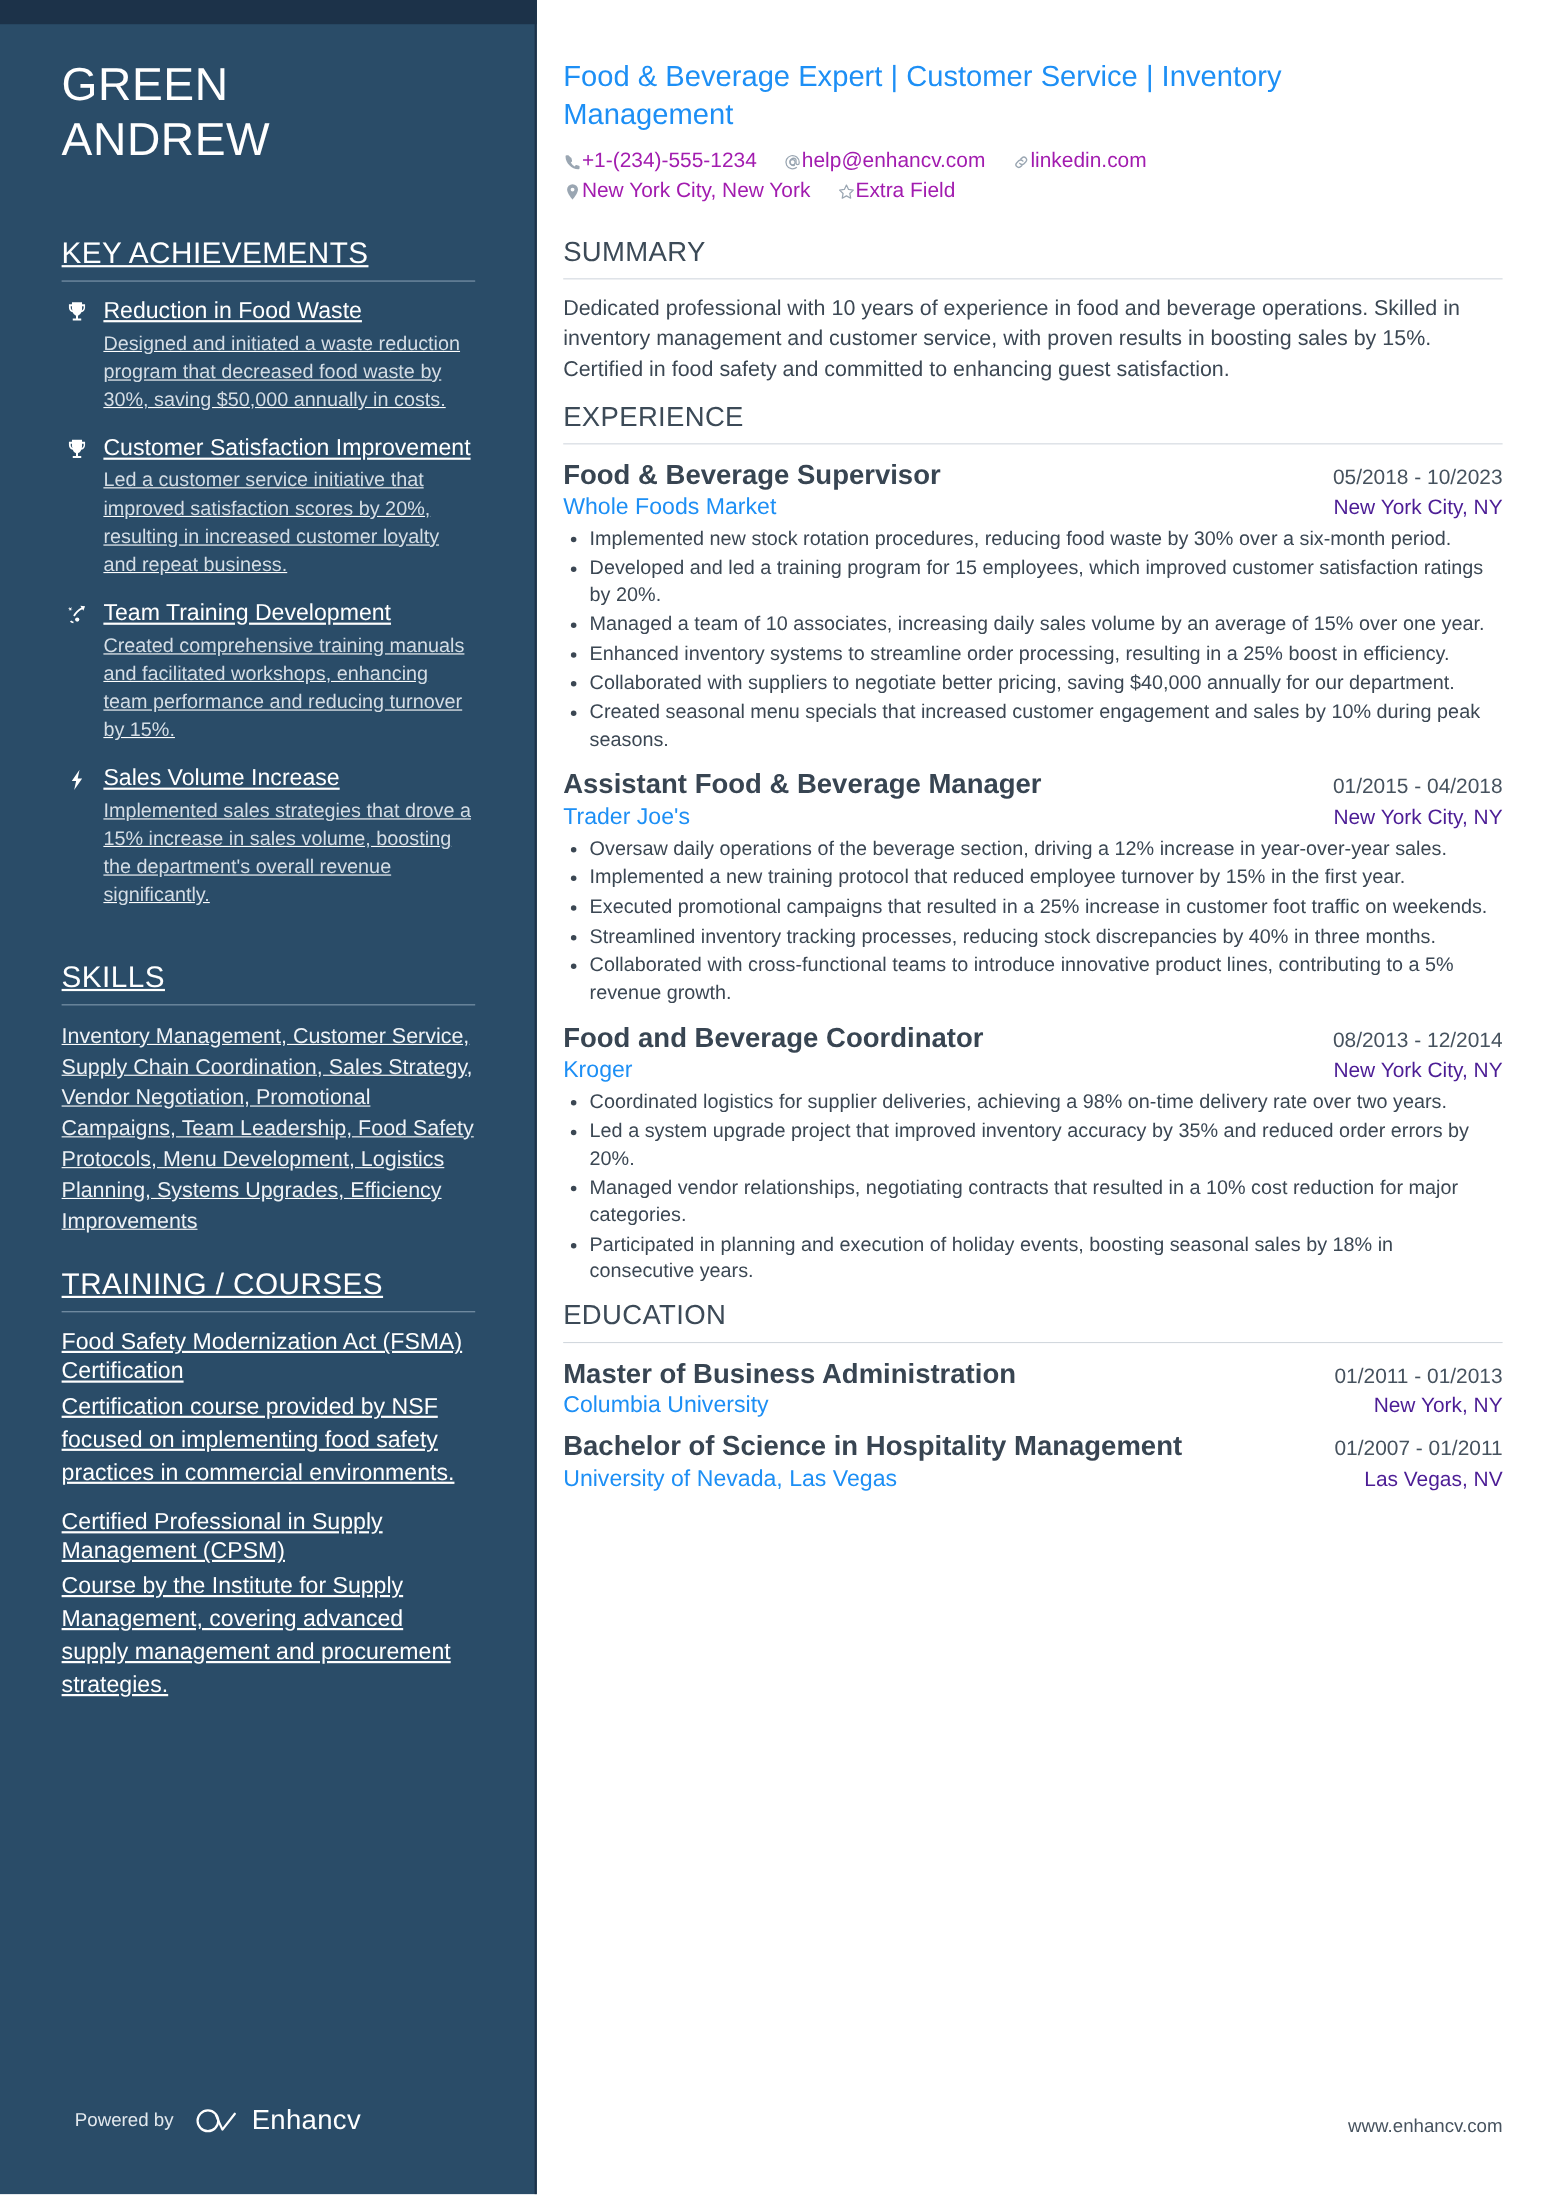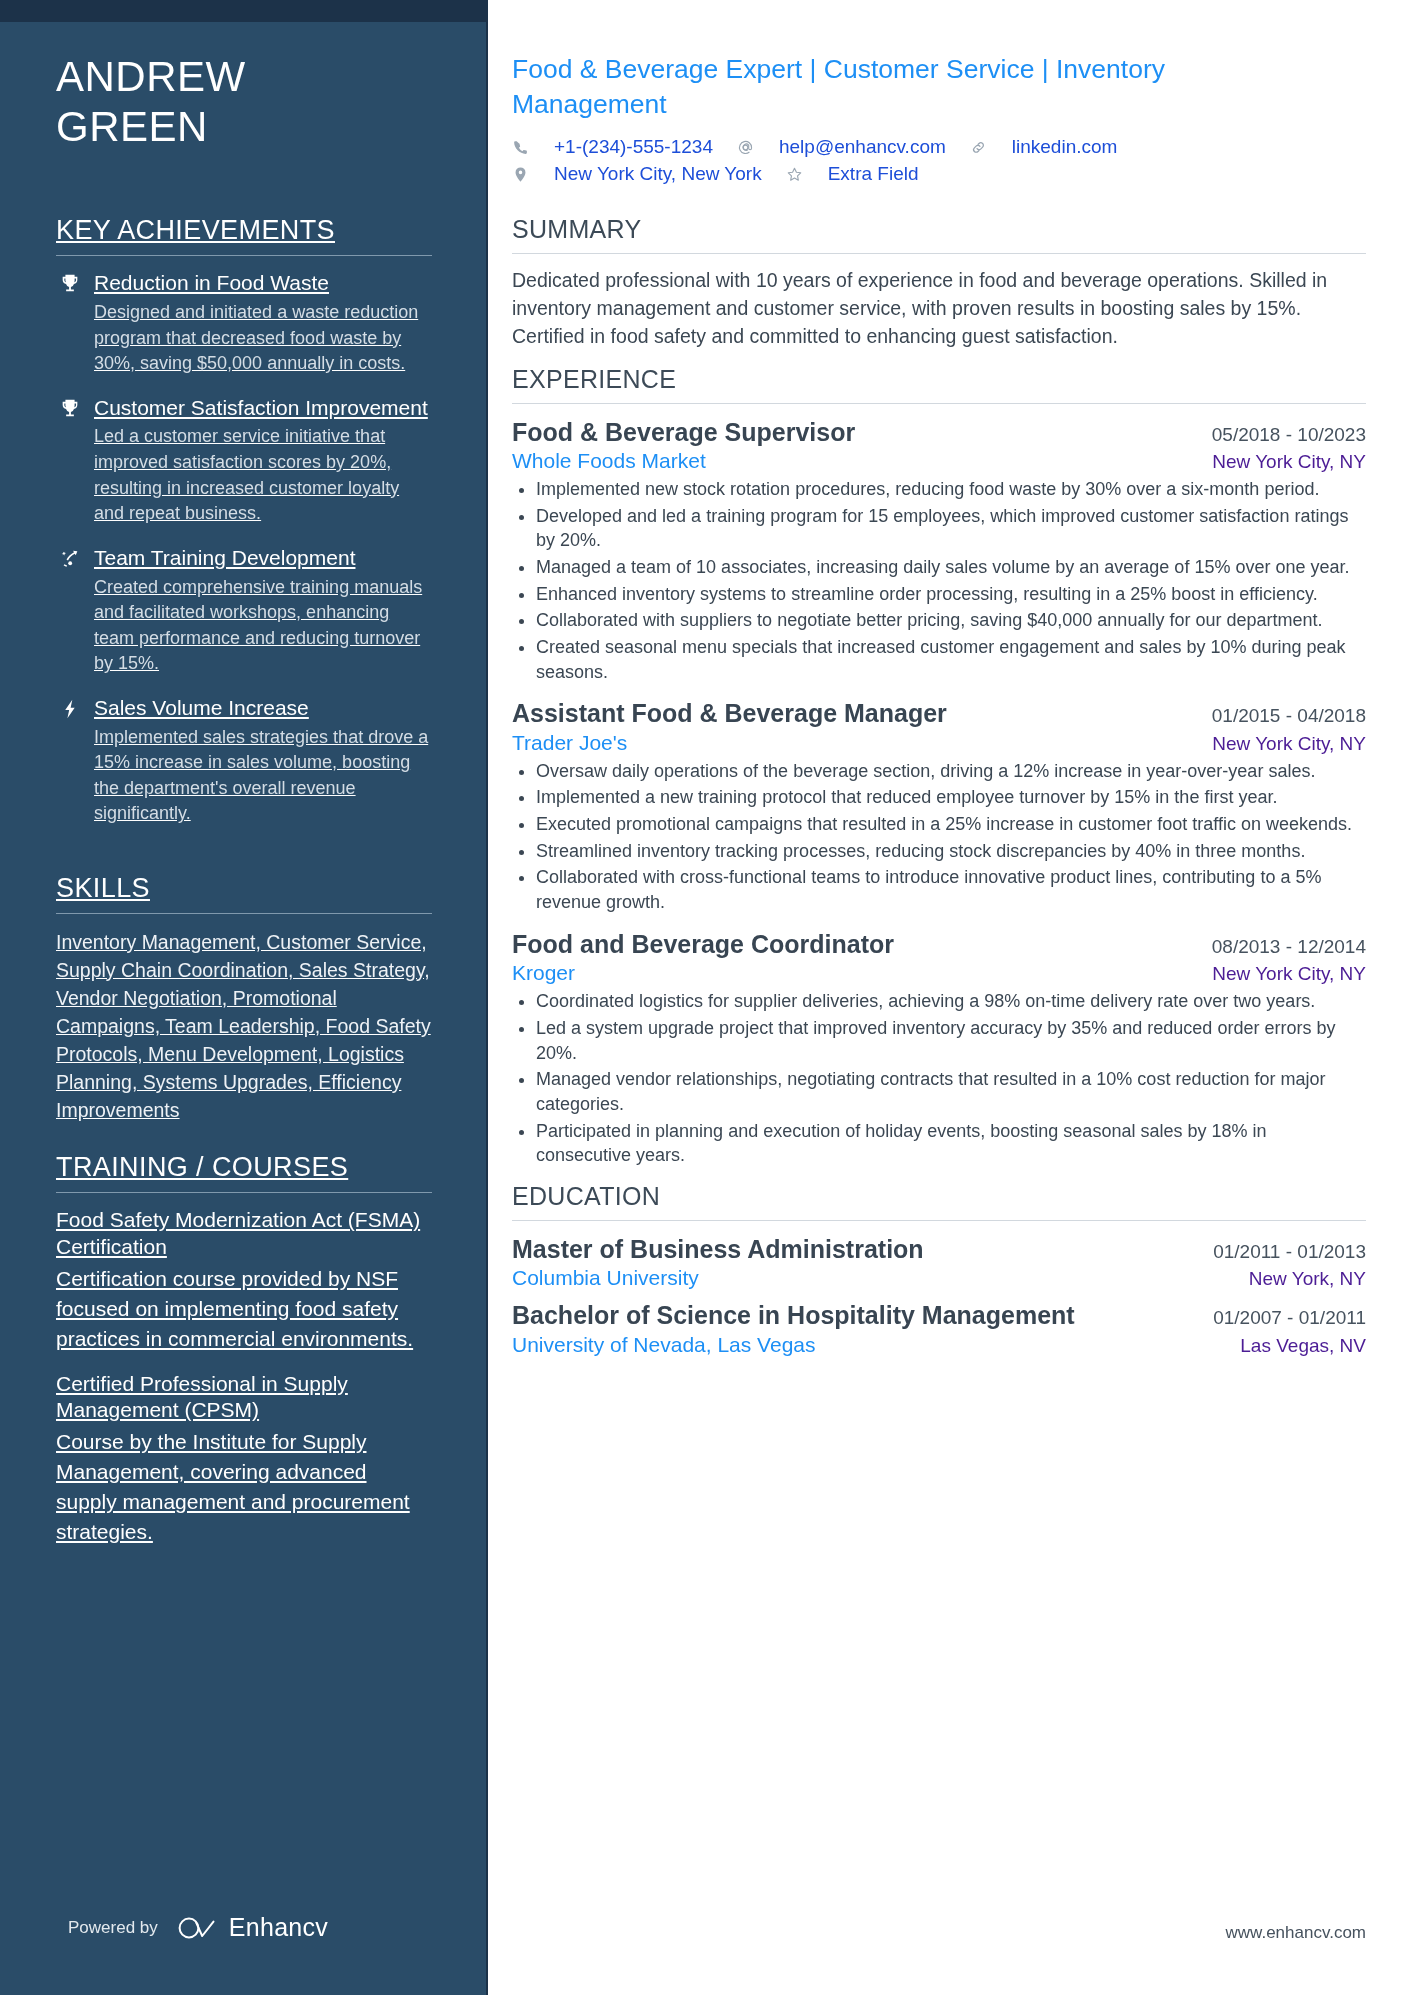--- a/index.html
+++ b/index.html
@@ -146,23 +146,23 @@
   .contact-row {
     display: flex;
     align-items: center;
     gap: 24px;
     margin-bottom: 5px;
     flex-wrap: wrap;
   }
   .contact-item {
     display: flex;
     align-items: center;
-    gap: 25px;
+    gap: 0;
     font-size: 19px;
-    color: #1d4ed8;
+    color: #a21caf;
   }
   .contact-item svg { display: block; flex: 0 0 auto; }
 
   .main-section-title {
     font-size: 25px;
     font-weight: 400;
     letter-spacing: 0.3px;
     color: #3c4a57;
     margin-top: 10px;
     margin-bottom: 9px;
@@ -259,22 +259,22 @@
 </head>
 <body>
 
 <div class="page">
 
   <aside class="sidebar">
     <div class="sidebar-topbar"></div>
     <div class="sidebar-rule-right"></div>
 
     <div class="name-block">
+      <div class="name-line">GREEN</div>
       <div class="name-line">ANDREW</div>
-      <div class="name-line">GREEN</div>
     </div>
 
     <section class="side-section">
       <div class="side-section-title">KEY ACHIEVEMENTS</div>
       <div class="side-rule"></div>
 
       <div class="achv-item">
         <div class="achv-icon">
           <svg width="22" height="22" viewBox="0 0 24 24">
               <path d="M7 2h10v2h3v3.5c0 2.2-1.6 4-3.7 4.4A5.3 5.3 0 0 1 13 15.3V18h3.2v2H7.8v-2H11v-2.7a5.3 5.3 0 0 1-3.3-3.4C5.6 11.5 4 9.7 4 7.5V4h3V2Zm0 4H5.8v1.5c0 1.2.8 2.2 1.9 2.6A7 7 0 0 1 7 8.4V6Zm10 0v2.4c0 .6-.1 1.2-.3 1.7 1.1-.4 1.9-1.4 1.9-2.6V6H17Z"></path>

